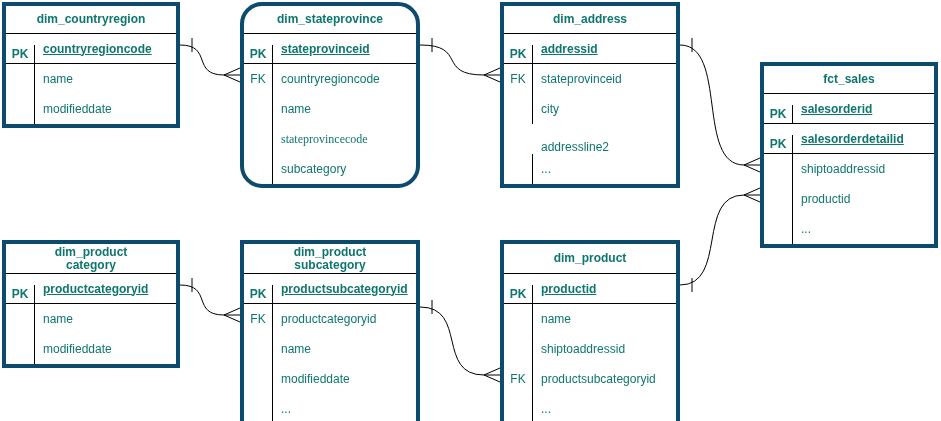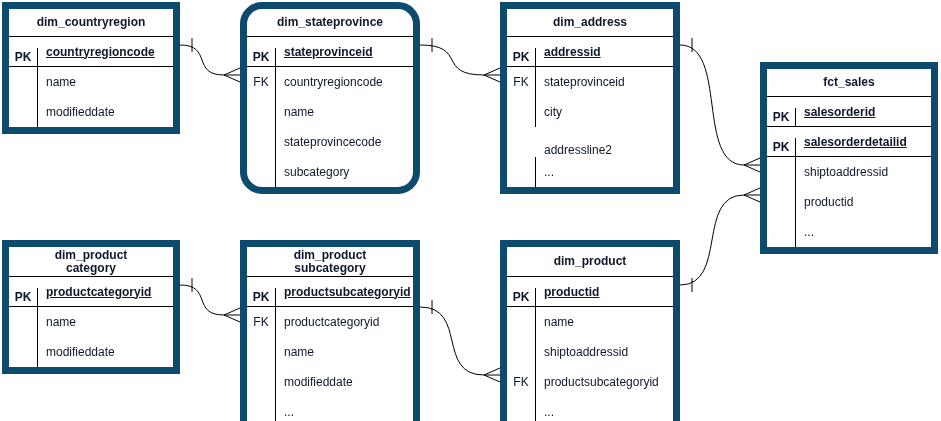--- a/index.html
+++ b/index.html
@@ -12,22 +12,22 @@
   .canvas {
     position: relative;
     width: 941px;
     height: 421px;
     background: #ffffff;
   }
   .etable {
     position: absolute;
     box-sizing: border-box;
     background: #ffffff;
-    border: 7px solid #0c4a6e;
-    color: #0f172a;
+    border: 4px solid #0c4a6e;
+    color: #0f766e;
   }
   .etitle {
     box-sizing: border-box;
     display: flex;
     align-items: center;
     justify-content: center;
     text-align: center;
     font-size: 12px;
     font-weight: bold;
     line-height: 13px;
@@ -134,21 +134,21 @@
         <span class="fname">stateprovinceid</span>
       </div>
       <div class="erow" style="height: 30px;">
         <span class="badge">FK</span>
         <span class="fname">countryregioncode</span>
       </div>
       <div class="erow" style="height: 30px;">
         <span class="badge"></span>
         <span class="fname">name</span>
       </div>
-      <div class="erow" style="height: 30px;">
+      <div class="erow" style="height: 30px; font-family: Liberation Serif, serif;">
         <span class="badge"></span>
         <span class="fname">stateprovincecode</span>
       </div>
       <div class="erow" style="height: 30px;">
         <span class="badge"></span>
         <span class="fname">subcategory</span>
       </div>
     </div>
     <div class="etable" style="left: 500px; top: 2px; width: 180px;">
       <div class="etitle" style="height: 28px;">dim_address</div>

